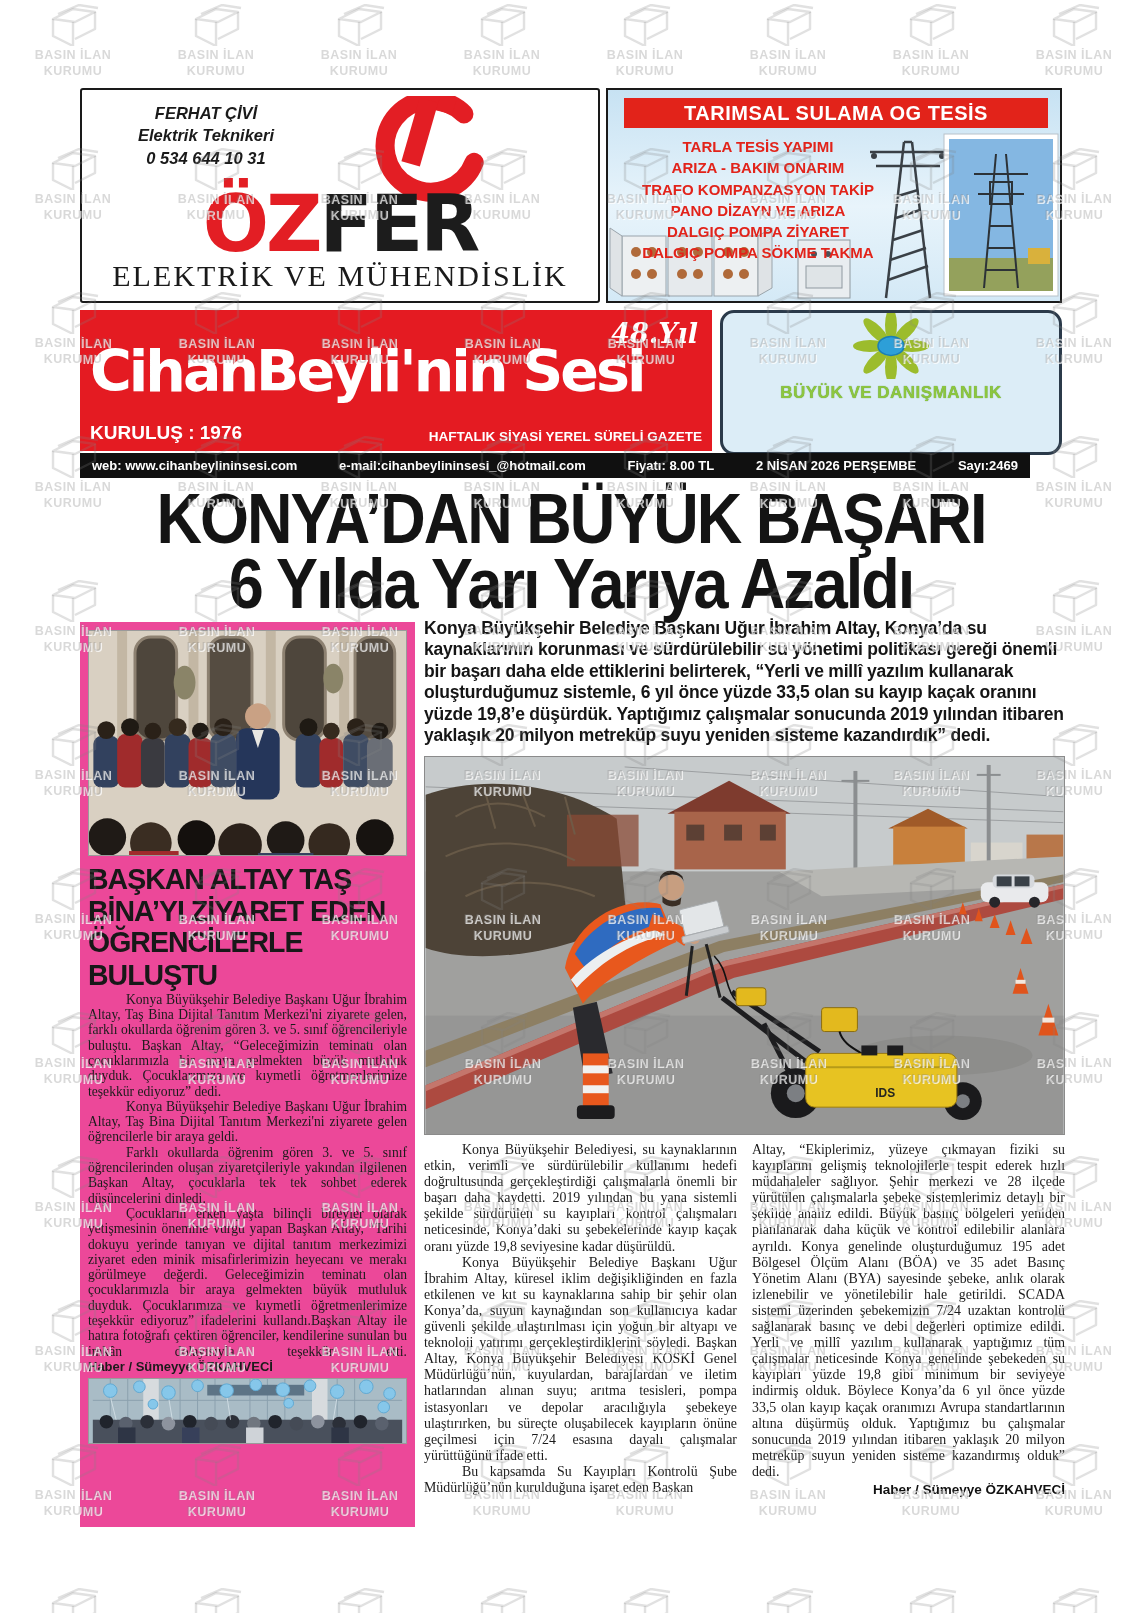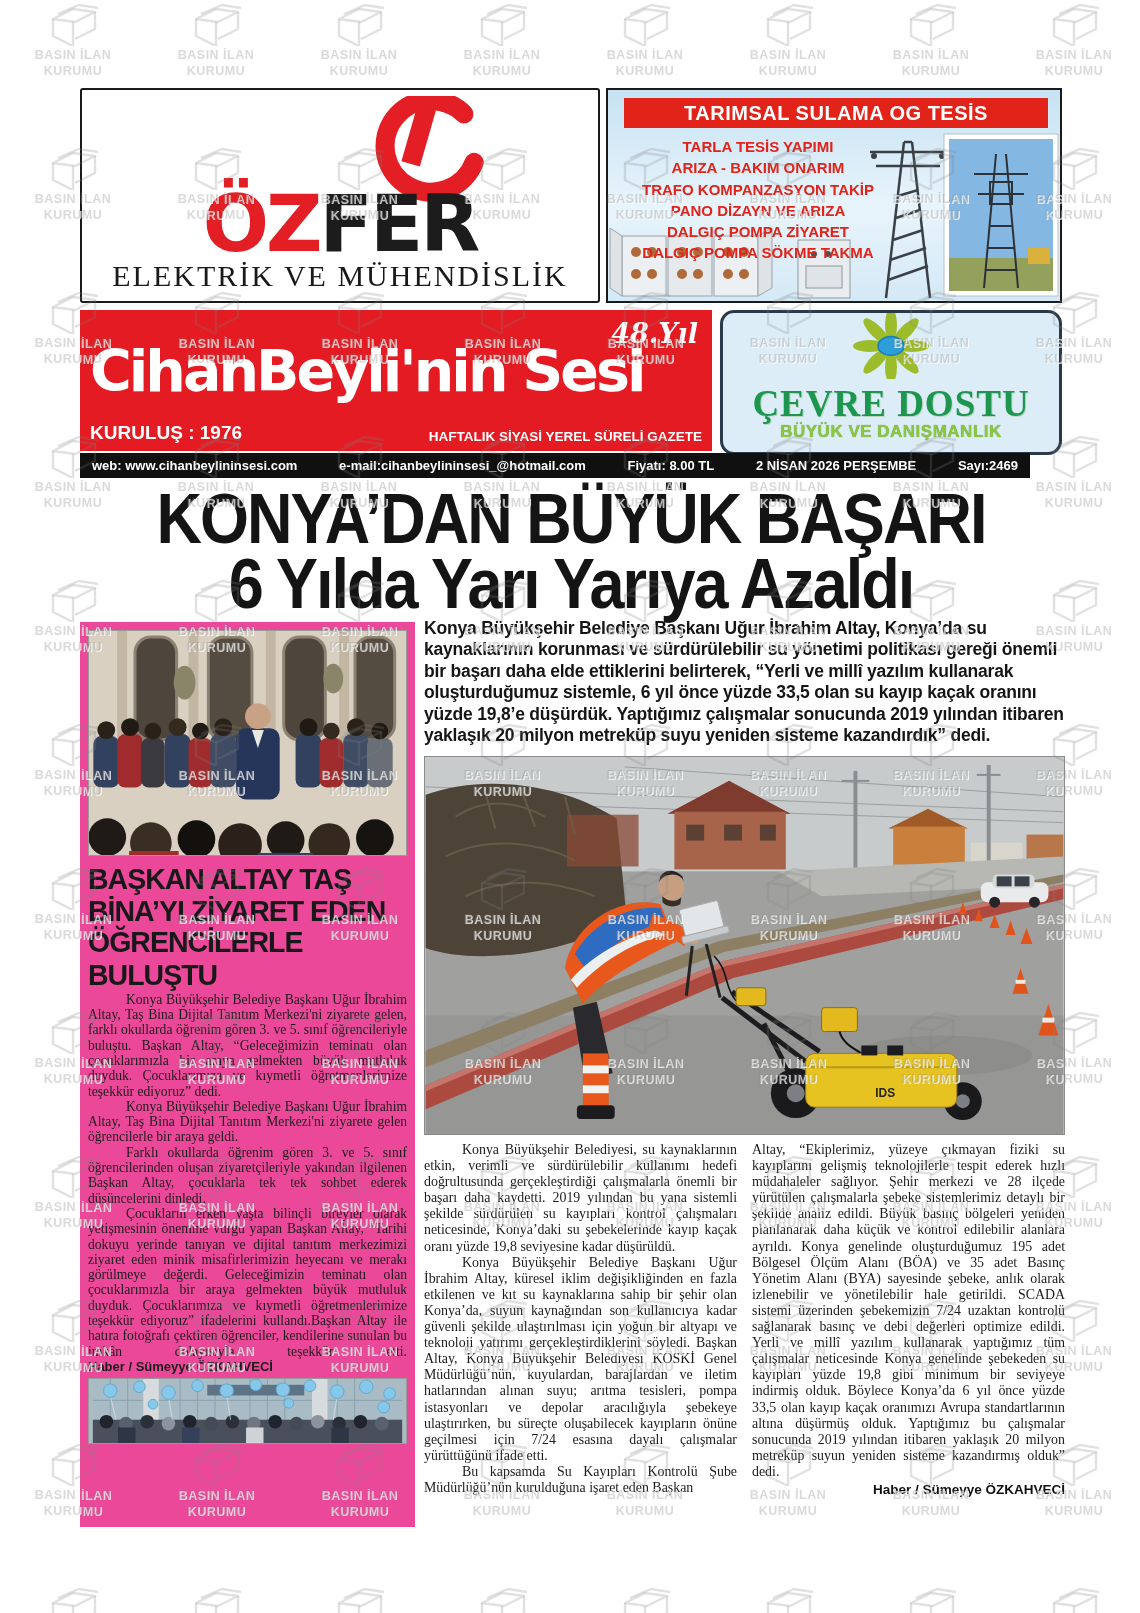--- a/index.html
+++ b/index.html
@@ -147,20 +147,25 @@
     font-size:25px; line-height:1.02; letter-spacing:-1.5px; color:#141414;
   }
   .balloons-photo { width:319px; height:66px; margin-top:4px; border:1px solid #9a9a9a; display:block; background:#a9bcc6; }
 </style>
 </head>
 <body>
 
 <div id="page">
 
   <div class="ad-ozfer">
+    <div class="ozfer-contact">
+      <div>FERHAT ÇİVİ</div>
+      <div>Elektrik Teknikeri</div>
+      <div>0 534 644 10 31</div>
+    </div>
     <span class="ozfer-logo">
       <svg width="130" height="115" viewBox="0 0 100 90">
         <path d="M82 14 A36 36 0 1 0 90 52" fill="none" stroke="#e31e24" stroke-width="15" stroke-linecap="round"></path>
         <rect x="40" y="2" width="15" height="52" fill="#e31e24" transform="rotate(16 47 28)"></rect>
         <rect x="62" y="0" width="13" height="13" fill="#e31e24" transform="rotate(16 68 6)"></rect>
       </svg>
     </span>
     <div class="ozfer-brand"><span class="oz">ÖZ</span><span class="fer">FER</span></div>
     <div class="ozfer-tagline">ELEKTRİK VE MÜHENDİSLİK</div>
   </div>
@@ -256,21 +261,20 @@
             <ellipse cx="21" cy="0" rx="17" ry="6" transform="rotate(135)"></ellipse>
             <ellipse cx="21" cy="0" rx="17" ry="6" transform="rotate(180)"></ellipse>
             <ellipse cx="21" cy="0" rx="17" ry="6" transform="rotate(225)"></ellipse>
             <ellipse cx="21" cy="0" rx="17" ry="6" transform="rotate(270)"></ellipse>
             <ellipse cx="21" cy="0" rx="17" ry="6" transform="rotate(315)"></ellipse>
           </g>
           <ellipse rx="13" ry="9.5" fill="#2d9fd8" stroke="#1b7fb5" stroke-width="1.5"></ellipse>
         </g>
       </svg>
     </span>
-    <div class="cevre-title">ÇEVRE DOSTU</div>
     <div class="cevre-sub">BÜYÜK VE DANIŞMANLIK</div>
   </div>
 
   <div class="infobar">
     <span>web: www.cihanbeylininsesi.com</span>
     <span>e-mail:cihanbeylininsesi_@hotmail.com</span>
     <span>Fiyatı: 8.00 TL</span>
     <span>2 NİSAN 2026 PERŞEMBE</span>
     <span>Sayı:2469</span>
   </div>

